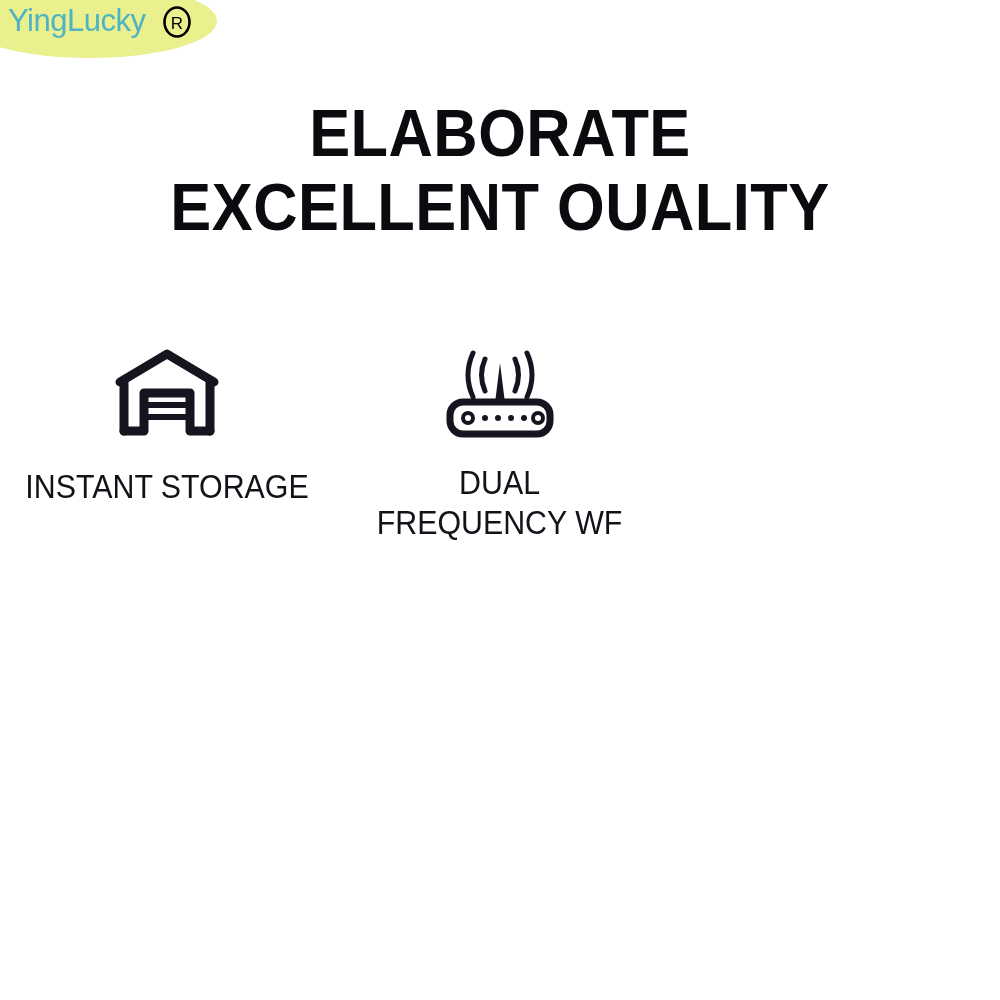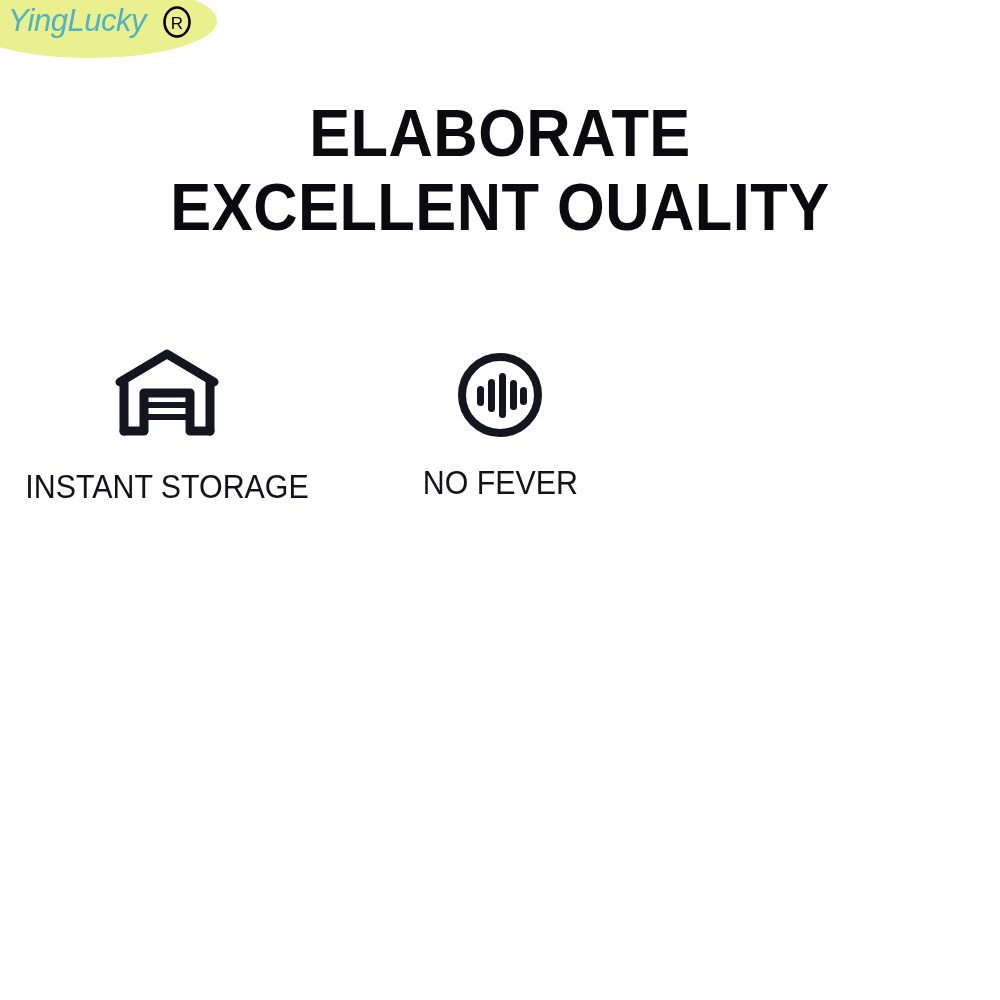--- a/index.html
+++ b/index.html
@@ -37,21 +37,20 @@
     position: absolute;
     left: 8px;
     top: 2px;
     font-family: "Liberation Sans", sans-serif;
     font-size: 31px;
     font-weight: 400;
     letter-spacing: -0.5px;
     color: #4fb3c4;
     line-height: 38px;
     white-space: nowrap;
-    font-style: italic;
   }
   .brand-reg {
     position: absolute;
     left: 162px;
     top: 6px;
     width: 30px;
     height: 32px;
   }
   .brand-reg svg { display: block; }
 
@@ -141,29 +140,36 @@
         <path d="M11 82 L31 82 L31 44 L77 44 L77 82 L97 82" fill="none" stroke="#15151f" stroke-width="9" stroke-linecap="round" stroke-linejoin="round"></path>
         <path d="M33 56 L75 56" fill="none" stroke="#15151f" stroke-width="6" stroke-linecap="round"></path>
         <path d="M33 68 L75 68" fill="none" stroke="#15151f" stroke-width="6" stroke-linecap="round"></path>
       </svg>
     </div>
     <div class="feature-label">INSTANT STORAGE</div>
   </div>
 
 
 
-
   <div class="feature row2">
     <div class="feature-icon">
-      <svg width="92" height="92" viewBox="0 0 92 92">
-        <circle cx="46" cy="46" r="38" fill="none" stroke="#15151f" stroke-width="8"></circle>
-        <rect x="23" y="37" width="7" height="20" rx="3.5" fill="#15151f"></rect>
-        <rect x="34" y="30" width="7" height="33" rx="3.5" fill="#15151f"></rect>
-        <rect x="45" y="24" width="7" height="45" rx="3.5" fill="#15151f"></rect>
-        <rect x="56" y="31" width="7" height="30" rx="3.5" fill="#15151f"></rect>
-        <rect x="66" y="38" width="7" height="18" rx="3.5" fill="#15151f"></rect>
+      <svg width="124" height="100" viewBox="0 0 124 100">
+        <path d="M47 14 Q40 30 47 46" fill="none" stroke="#15151f" stroke-width="5" stroke-linecap="round"></path>
+        <path d="M35 8 Q25 30 35 52" fill="none" stroke="#15151f" stroke-width="5" stroke-linecap="round"></path>
+        <path d="M77 14 Q84 30 77 46" fill="none" stroke="#15151f" stroke-width="5" stroke-linecap="round"></path>
+        <path d="M89 8 Q99 30 89 52" fill="none" stroke="#15151f" stroke-width="5" stroke-linecap="round"></path>
+        <path d="M62 18 L57 58 L67 58 Z" fill="#15151f"></path>
+        <rect x="12" y="57" width="100" height="32" rx="13" fill="none" stroke="#15151f" stroke-width="7"></rect>
+        <circle cx="30" cy="73" r="5" fill="none" stroke="#15151f" stroke-width="4"></circle>
+        <circle cx="47" cy="73" r="3" fill="#15151f"></circle>
+        <circle cx="60" cy="73" r="3" fill="#15151f"></circle>
+        <circle cx="73" cy="73" r="3" fill="#15151f"></circle>
+        <circle cx="86" cy="73" r="3" fill="#15151f"></circle>
+        <circle cx="100" cy="73" r="5" fill="none" stroke="#15151f" stroke-width="4"></circle>
       </svg>
     </div>
-    <div class="feature-label">NO FEVER</div>
+    <div class="feature-label">DUAL
+FREQUENCY WF</div>
   </div>
+
 
 
 </div>
 
 </body></html>

